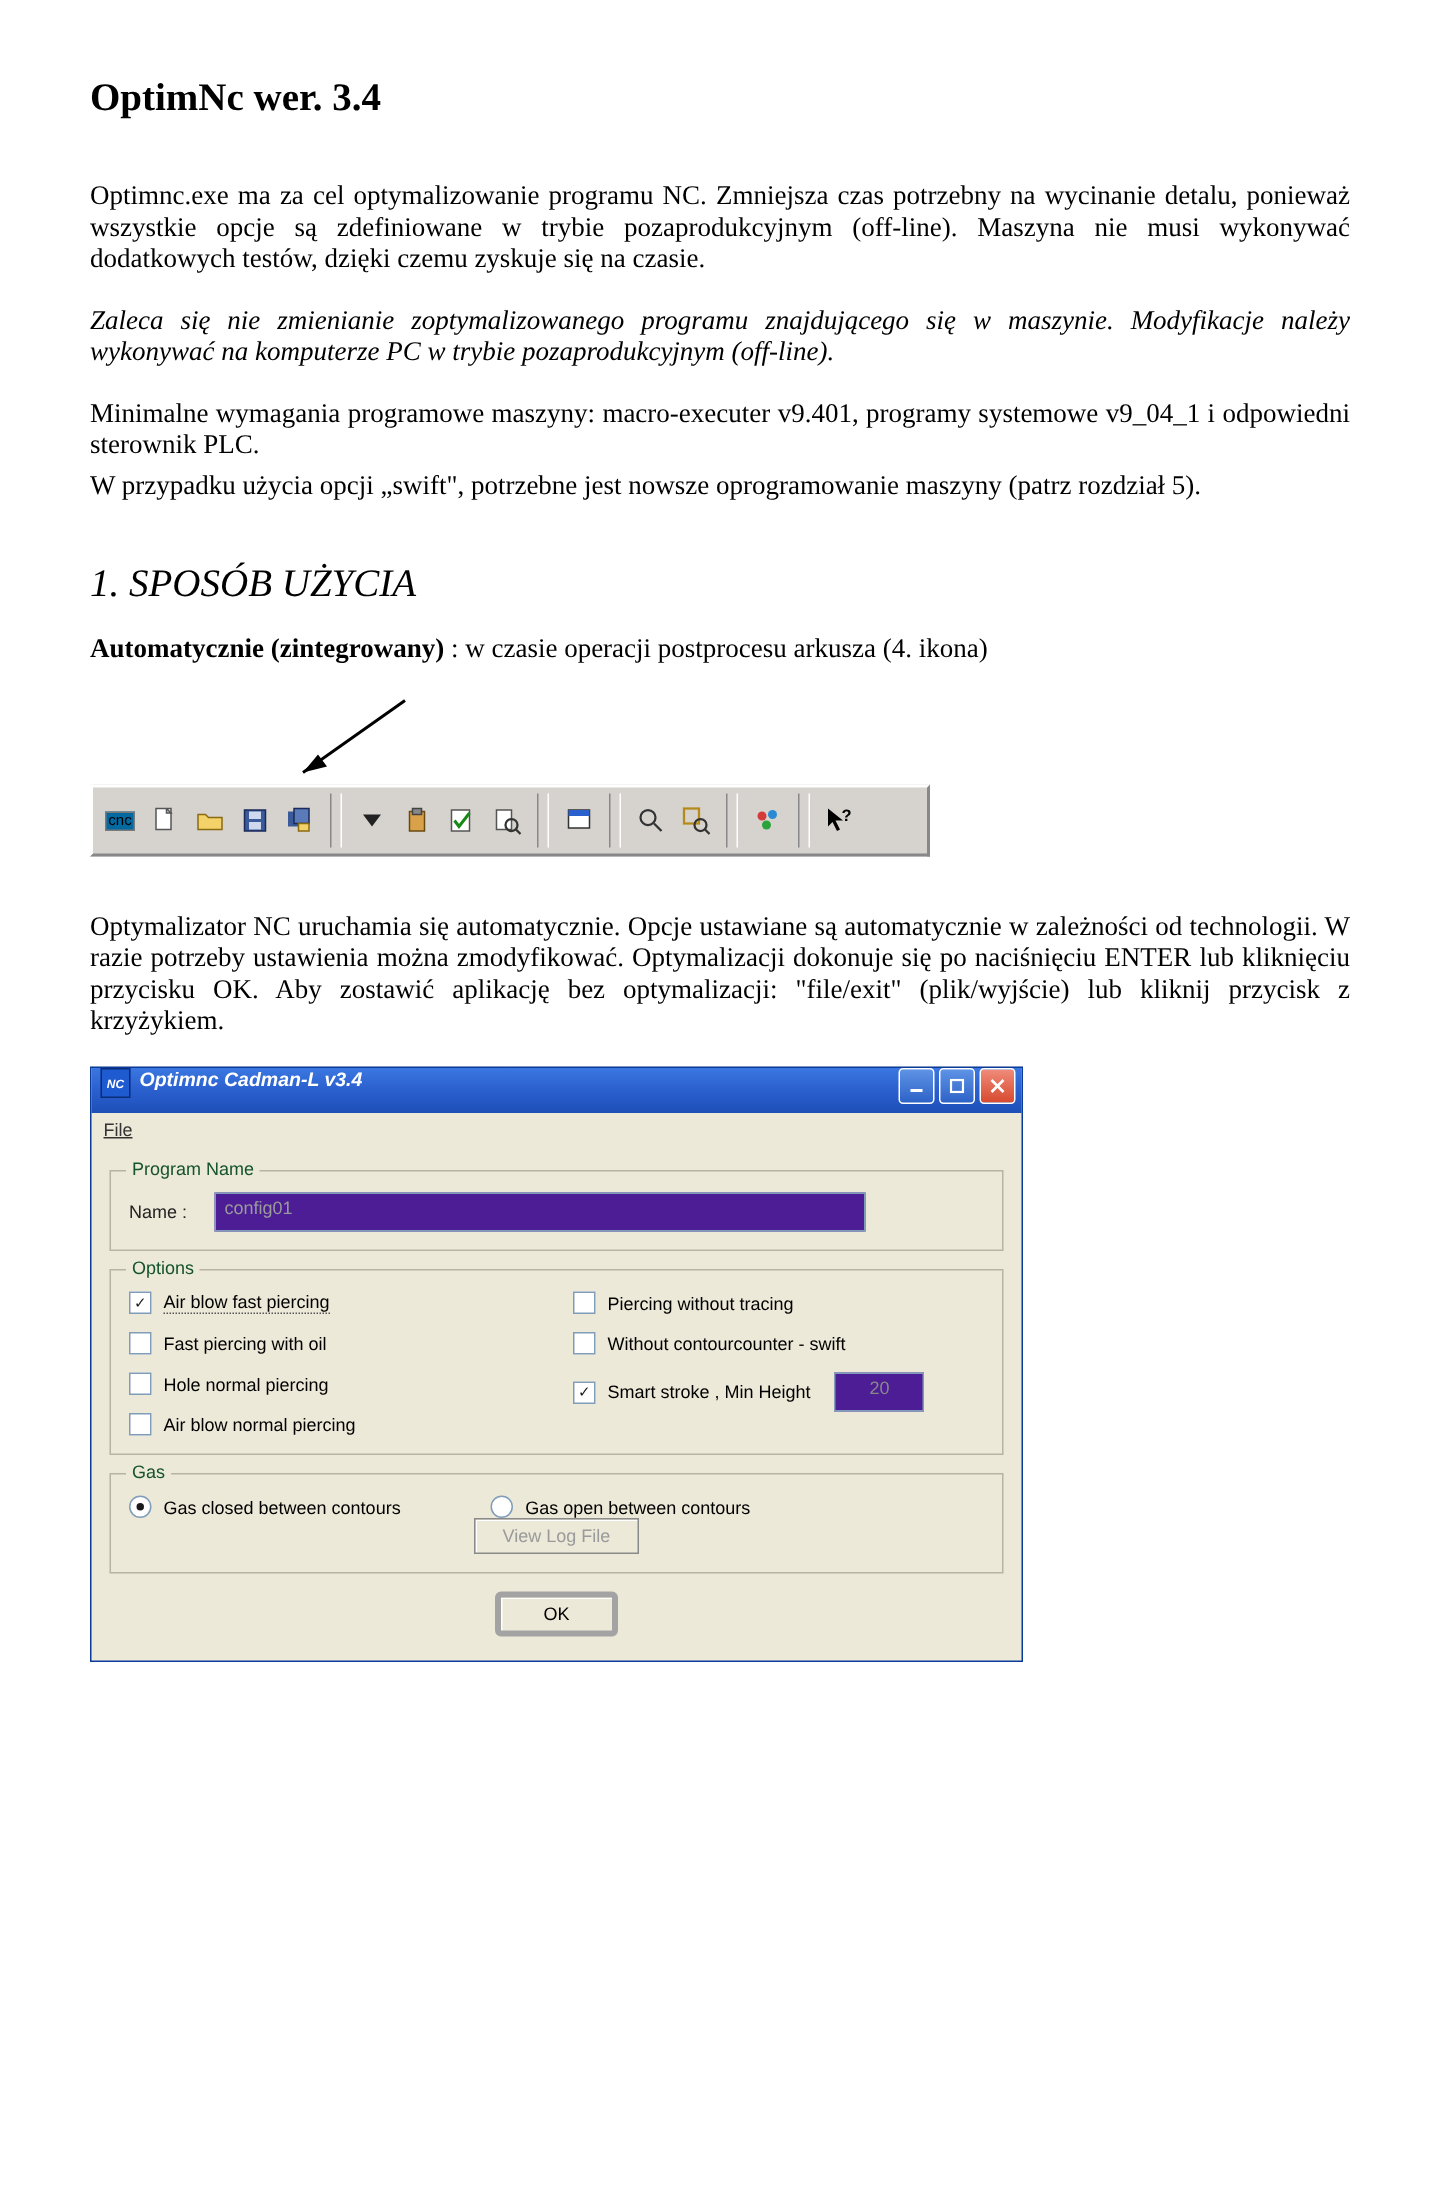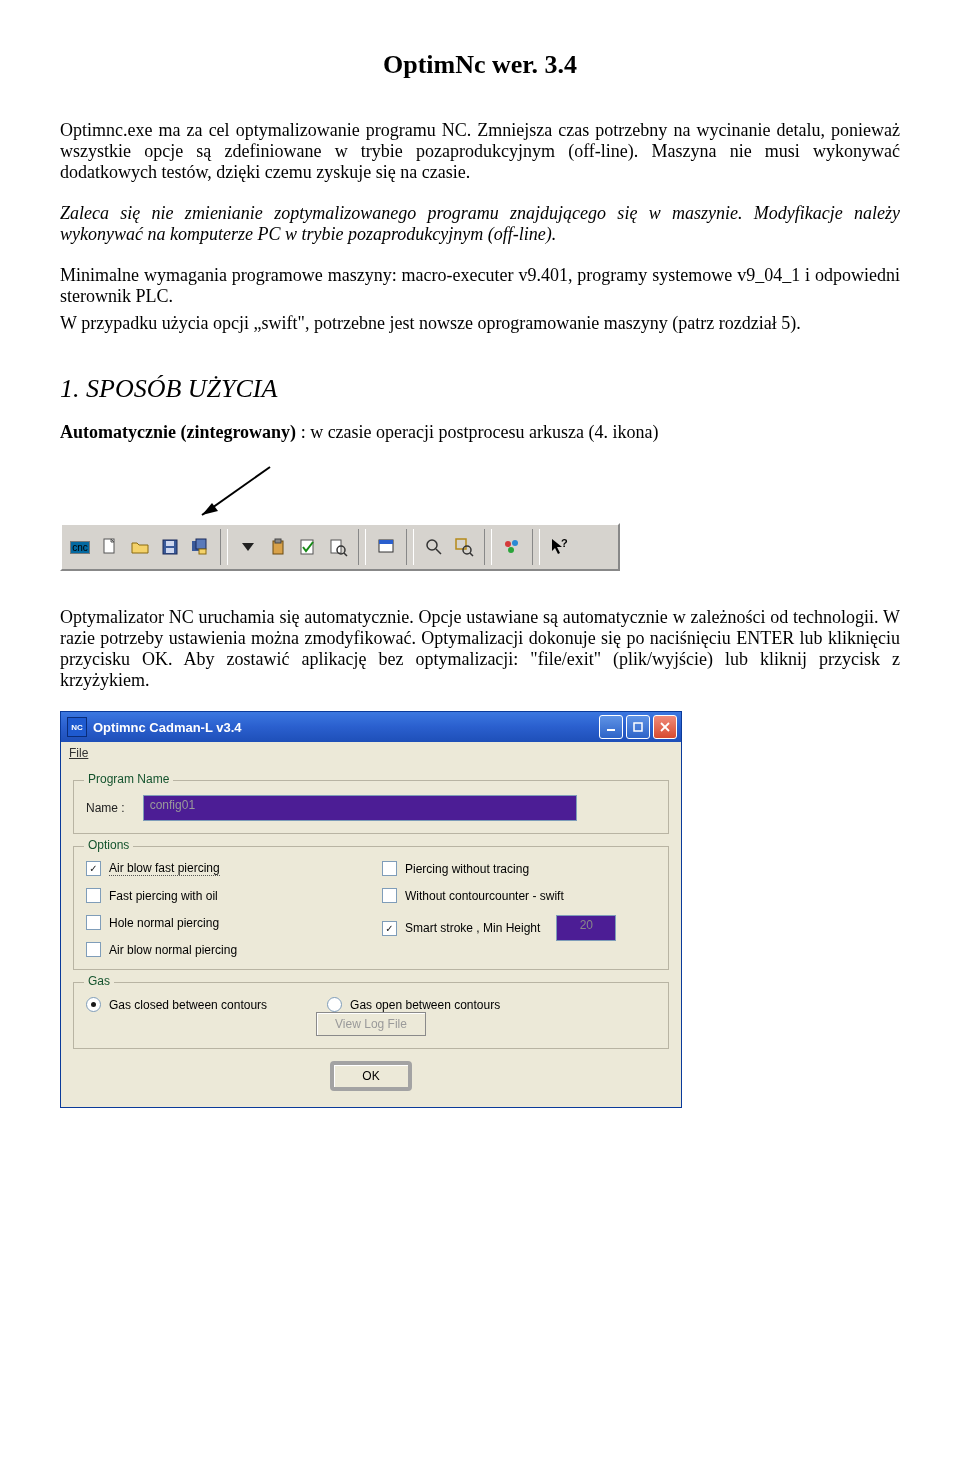--- a/index.html
+++ b/index.html
@@ -6,21 +6,20 @@
     font-family: "Times New Roman", serif;
     font-size: 18px;
     color: #000;
     background: #fff;
     margin: 0;
     padding: 40px 60px;
     width: 960px;
     box-sizing: border-box;
   }
   h1.page-title {
-    text-align: center;
     font-weight: bold;
     font-size: 26px;
     margin: 10px 0 40px 0;
   }
   p { margin: 0 0 20px 0; text-align: justify; }
   .italic { font-style: italic; }
   h2.section { font-style: italic; font-weight: normal; font-size: 26px; margin: 40px 0 18px 0; }
   .smallgap { margin-bottom: 6px; }
 
   
@@ -55,22 +54,22 @@
     width: 620px;
     border: 1px solid #0a3a9a;
     background: #ece9d8;
     font-family: Tahoma, sans-serif;
     font-size: 12px;
     margin: 20px 0;
   }
   .xp-titlebar {
     height: 30px;
     background: linear-gradient(to bottom, #3b77e0 0%, #2a5fce 50%, #1e4fb8 100%);
-    display:flex; align-items:center; padding:0 4px 0 6px;
-    color:#fff; font-weight:bold;
+    display:flex; padding:0 4px 0 6px;
+    color:#fff; font-weight:bold;font-style:italic;
   }
   .xp-titlebar .ico {
     width:18px;height:18px;background:#1e5ad0;border:1px solid #0a2d7a;margin-right:6px;display:flex;align-items:center;justify-content:center;font-size:8px;color:#fff;
   }
   .xp-titlebar .title { flex:1; font-size:13px; }
   .xp-ctrl { width:22px;height:22px;margin-left:3px;border:1px solid #fff;border-radius:3px;display:flex;align-items:center;justify-content:center;font-size:12px;cursor:pointer; }
   .xp-min,.xp-max{background:linear-gradient(#5f93e5,#2d63c8);}
   .xp-close{background:linear-gradient(#f08b7a,#d74a2f);}
   .xp-menubar { padding:4px 8px; color:#333; }
   .xp-menubar span { text-decoration: underline; text-decoration-style: solid; }

